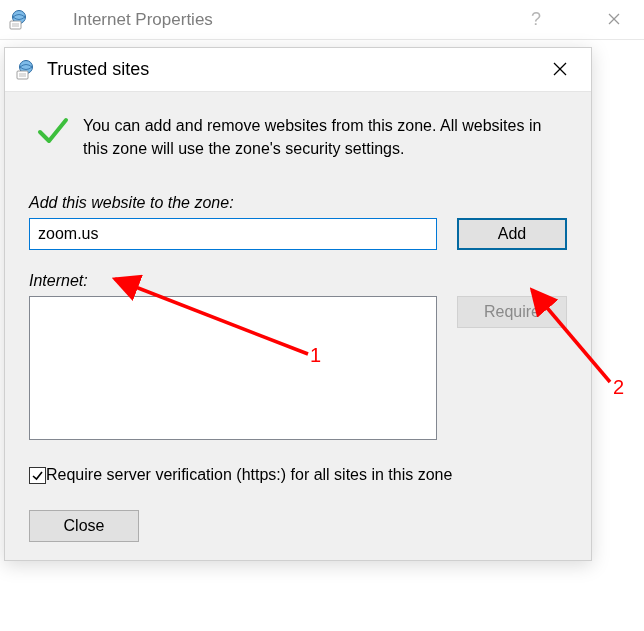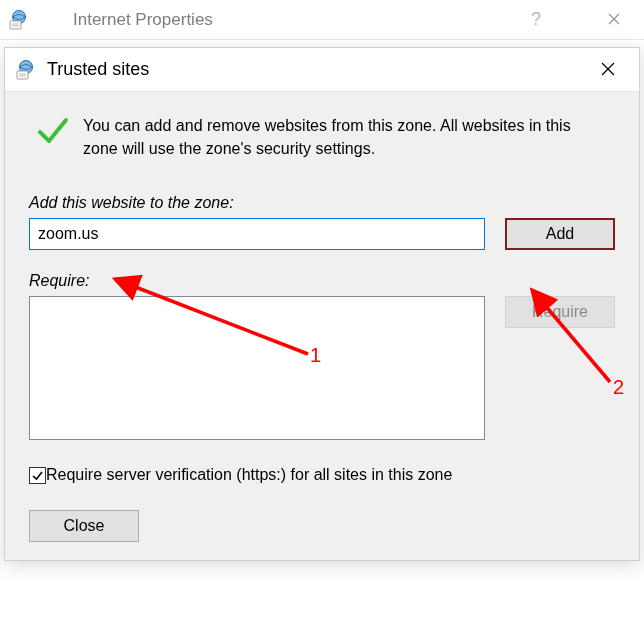--- a/index.html
+++ b/index.html
@@ -43,21 +43,21 @@
       color: #b5b5b5;
       font-size: 18px;
       padding: 0 16px;
       cursor: pointer;
     }
     
     .dialog {
       position: absolute;
       left: 4px;
       top: 47px;
-      width: 636px;
+      width: 588px;
       background: #f0f0f0;
       border: 1px solid #cfcfcf;
       box-shadow: 0 4px 18px rgba(0,0,0,0.15);
     }
     .dialog-titlebar {
       background: #fff;
       height: 44px;
       display: flex;
       align-items: center;
       padding: 0 8px 0 10px;
@@ -128,21 +128,21 @@
     .btn {
       width: 110px;
       height: 32px;
       background: #e1e1e1;
       border: 1px solid #adadad;
       font-size: 16px;
       color: #000;
       cursor: pointer;
     }
     .btn.primary {
-      border: 2px solid #7f1d1d;
+      border: 2px solid #0369a1;
     }
     .btn[disabled] {
       color: #8a8a8a;
       background: #e1e1e1;
       border: 1px solid #d1d1d1;
       cursor: default;
     }
     .list-row {
       display: flex;
       align-items: flex-start;
@@ -247,21 +247,21 @@
       </div>
       <div class="intro-text">You can add and remove websites from this zone. All websites in this zone will use the zone's security settings.</div>
     </div>
 
     <div class="field-label">Add this website to the zone:</div>
     <div class="input-row">
       <input type="text" class="text-input" value="zoom.us" style="">
       <button class="btn primary">Add</button>
     </div>
 
-    <div class="field-label">Require:</div>
+    <div class="field-label">Internet:</div>
     <div class="list-row">
       <div class="listbox"></div>
       <button class="btn" disabled="">Require</button>
     </div>
 
     <label class="checkbox-row">
       <span class="checkbox-box">
         <svg width="13" height="13" viewBox="0 0 13 13">
             <path d="M2 7 L5.5 10 L11 3" stroke="#000" stroke-width="1.6" fill="none"></path>
           </svg>

